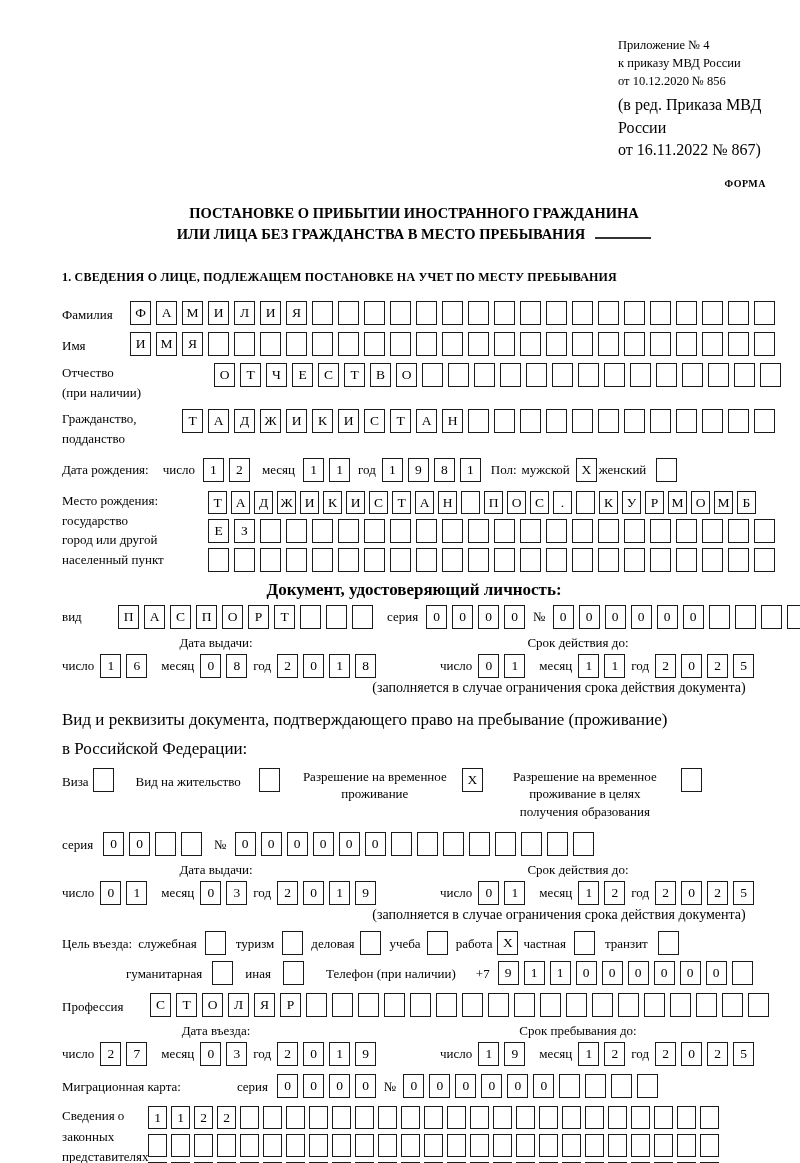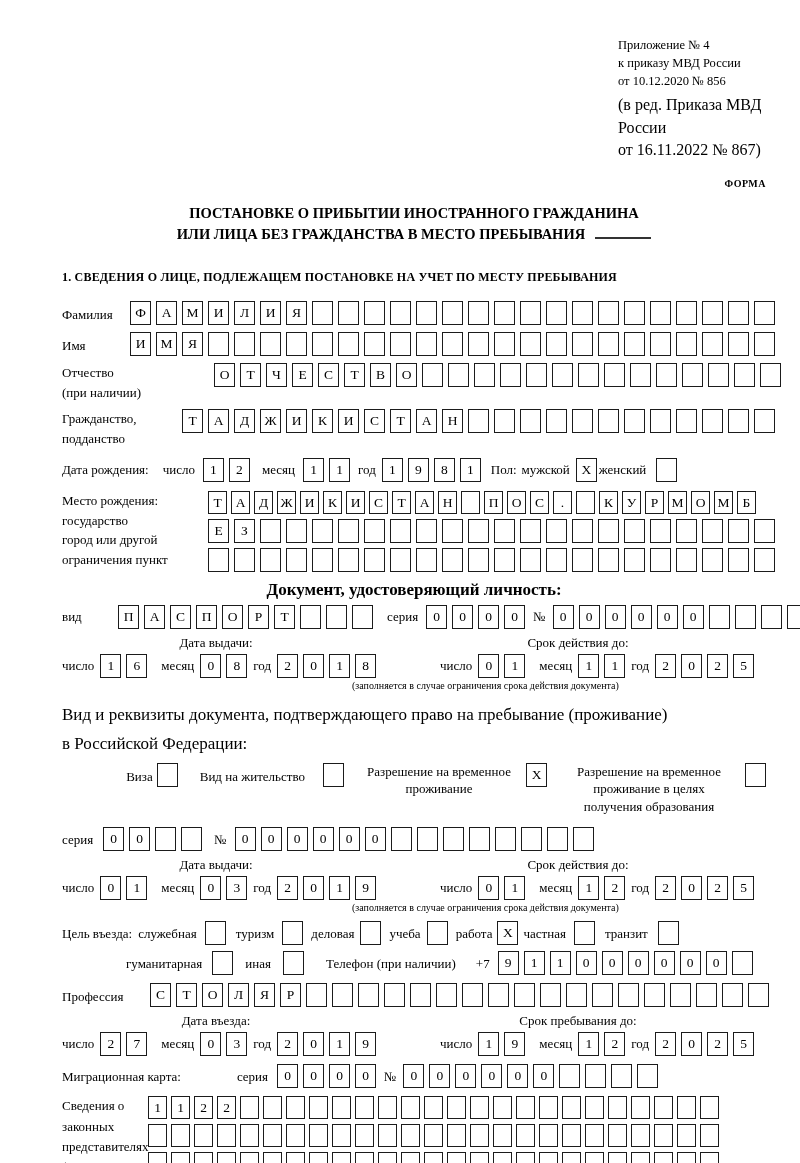--- a/index.html
+++ b/index.html
@@ -35,26 +35,26 @@
   .dpair{display:flex;margin-top:6px;}
   .dcol-left{width:378px;flex:none;}
   .dcol-right{flex:1;}
   .dhead{text-align:center;font-size:13px;padding-right:70px;}
   .dcol-right .dhead{padding-right:50px;}
   .dline{display:flex;align-items:center;margin-top:3px;}
   .dlabel{font-size:13px;margin-right:6px;flex:none;}
   .dgap{margin-left:14px;}
   .note-row{display:flex;margin-top:2px;}
   .note-spacer{width:290px;flex:none;}
-  .note{flex:1;font-size:10px;}
+  .note{flex:1;text-align:center;font-size:14px;}
   .intro{font-size:17px;margin-top:10px;line-height:1.7;}
   
   .wrap150{width:150px;text-align:center;line-height:1.35;}
   .wrap172{width:172px;text-align:center;line-height:1.35;}
-  .opts{margin-top:4px;justify-content:flex-end;}
+  .opts{margin-top:4px;}
   .reps{display:flex;align-items:flex-start;margin-top:8px;}
   .reps-label{width:86px;flex:none;font-size:13px;line-height:1.55;}
   .reps-cells .cells{margin-bottom:5px;}
 </style>
 </head>
 <body>
 
 <div class="page">
 
   <div class="hdr">
@@ -229,21 +229,21 @@
     <span class="cells">
         <span class="cell"></span>
       </span>
   </div>
 
   <div class="frow" style="margin-top:9px">
     <div class="flabel" style="width:146px">
       <div>Место рождения:</div>
       <div>государство</div>
       <div>город или другой</div>
-      <div>ограничения пункт</div>
+      <div>населенный пункт</div>
     </div>
     <div>
       <div class="cells cells-sm" style="margin-bottom:5px">
           <span class="cell">Т</span>
           <span class="cell">А</span>
           <span class="cell">Д</span>
           <span class="cell">Ж</span>
           <span class="cell">И</span>
           <span class="cell">К</span>
           <span class="cell">И</span>

